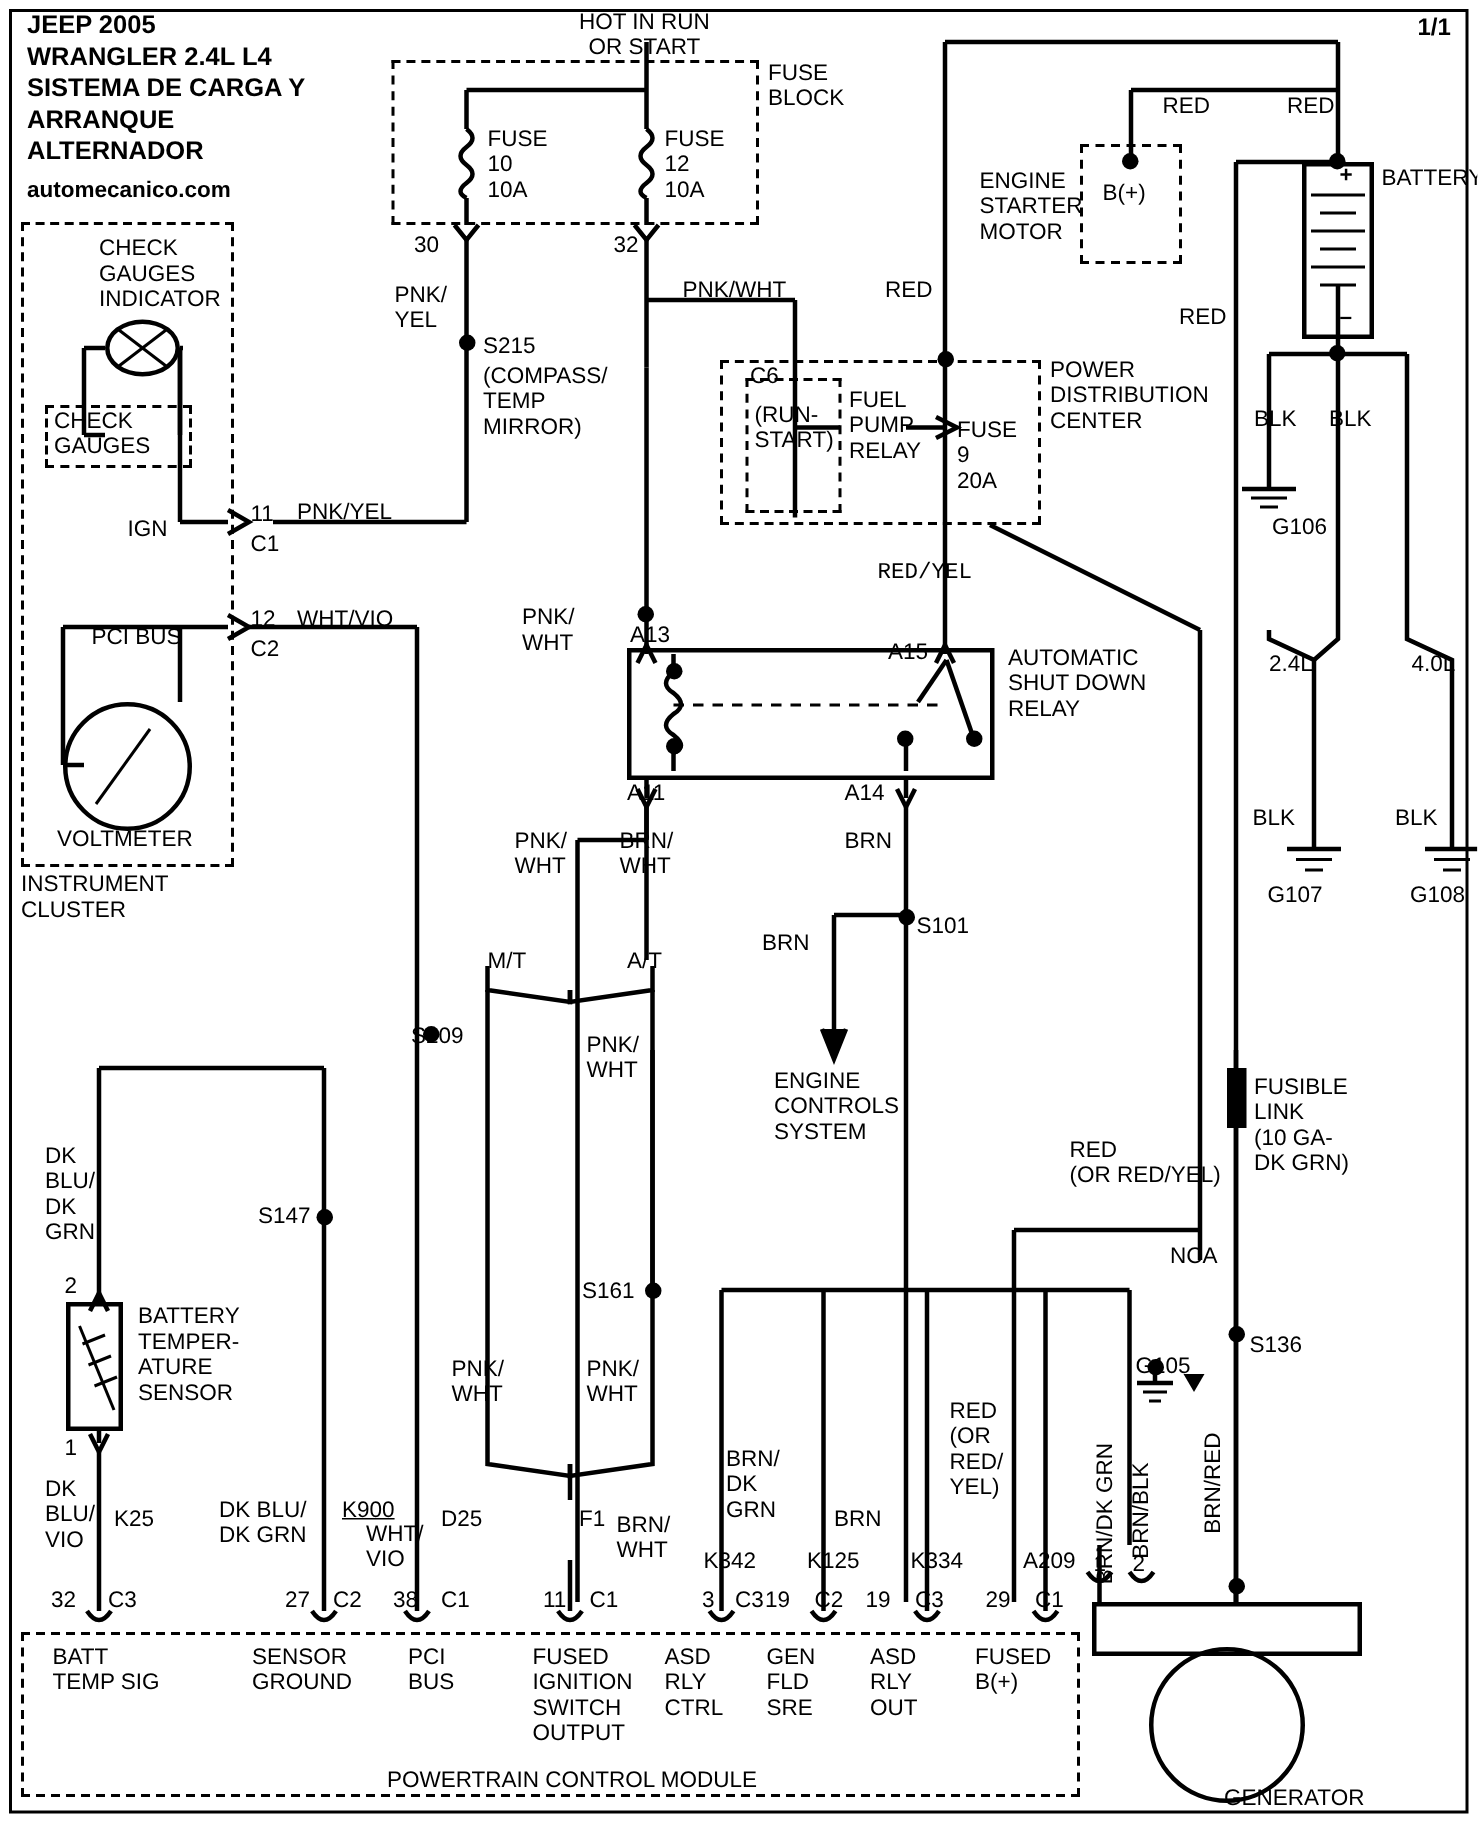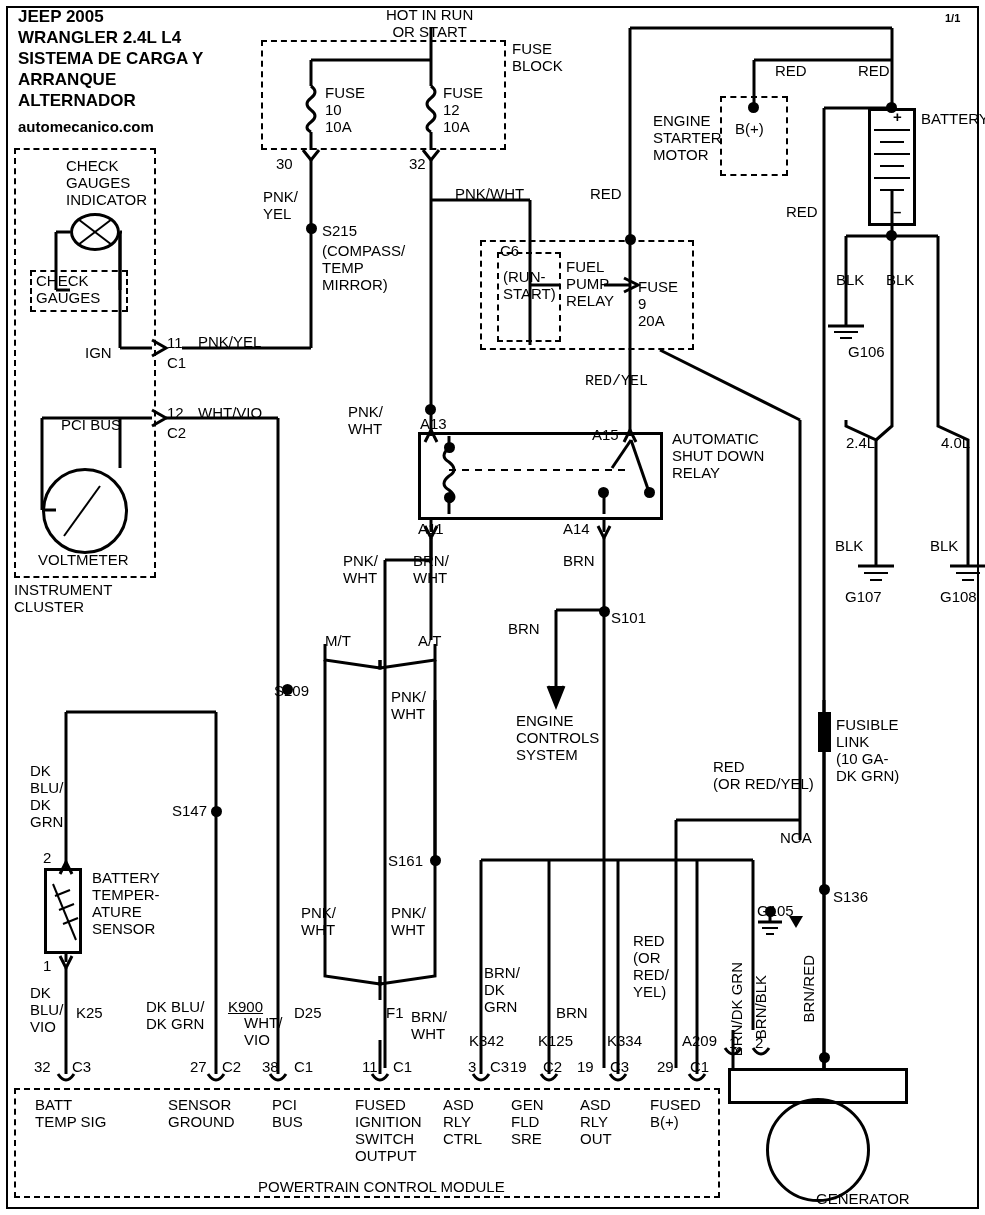--- a/index.html
+++ b/index.html
@@ -81,21 +81,21 @@
 <div id="page">
 
   <div class="frame"></div>
 
   <div class="lbl ttl" style="left:18px; top:6px;">JEEP 2005</div>
   <div class="lbl ttl" style="left:18px; top:27px;">WRANGLER 2.4L L4</div>
   <div class="lbl ttl" style="left:18px; top:48px;">SISTEMA DE CARGA Y</div>
   <div class="lbl ttl" style="left:18px; top:69px;">ARRANQUE</div>
   <div class="lbl ttl" style="left:18px; top:90px;">ALTERNADOR</div>
   <div class="lbl bold" style="left:18px; top:118px; font-size:15px;">automecanico.com</div>
-  <div class="lbl bold" style="left:945px; top:10px; font-size:11px;">1/1</div>
+  <div class="lbl bold" style="left:945px; top:10px; font-size:16px;">1/1</div>
 
   <div class="lbl" style="left:386px; top:6px; text-align:center;">HOT IN RUN
 OR START</div>
 
   <div class="dash-box" style="left:261px; top:40px; width:245px; height:110px;"></div>
   <div class="lbl" style="left:512px; top:40px;">FUSE
 BLOCK</div>
 
   <div class="lbl" style="left:325px; top:84px;">FUSE
 10
@@ -162,20 +162,23 @@
   <div class="lbl" style="left:848px; top:343px;">G106</div>
 
   <div class="lbl" style="left:846px; top:434px;">2.4L</div>
   <div class="lbl" style="left:941px; top:434px;">4.0L</div>
   <div class="lbl" style="left:835px; top:537px;">BLK</div>
   <div class="lbl" style="left:930px; top:537px;">BLK</div>
   <div class="lbl" style="left:845px; top:588px;">G107</div>
   <div class="lbl" style="left:940px; top:588px;">G108</div>
 
   <div class="dash-box" style="left:480px; top:240px; width:214px; height:110px;"></div>
+  <div class="lbl" style="left:700px; top:238px;">POWER
+DISTRIBUTION
+CENTER</div>
 
   <div class="dash-box" style="left:497px; top:252px; width:64px; height:90px;"></div>
   <div class="lbl" style="left:500px; top:242px;">C6</div>
   <div class="lbl" style="left:503px; top:268px;">(RUN-
 START)</div>
   <div class="lbl" style="left:566px; top:258px;">FUEL
 PUMP
 RELAY</div>
   <div class="lbl" style="left:638px; top:278px;">FUSE
 9

